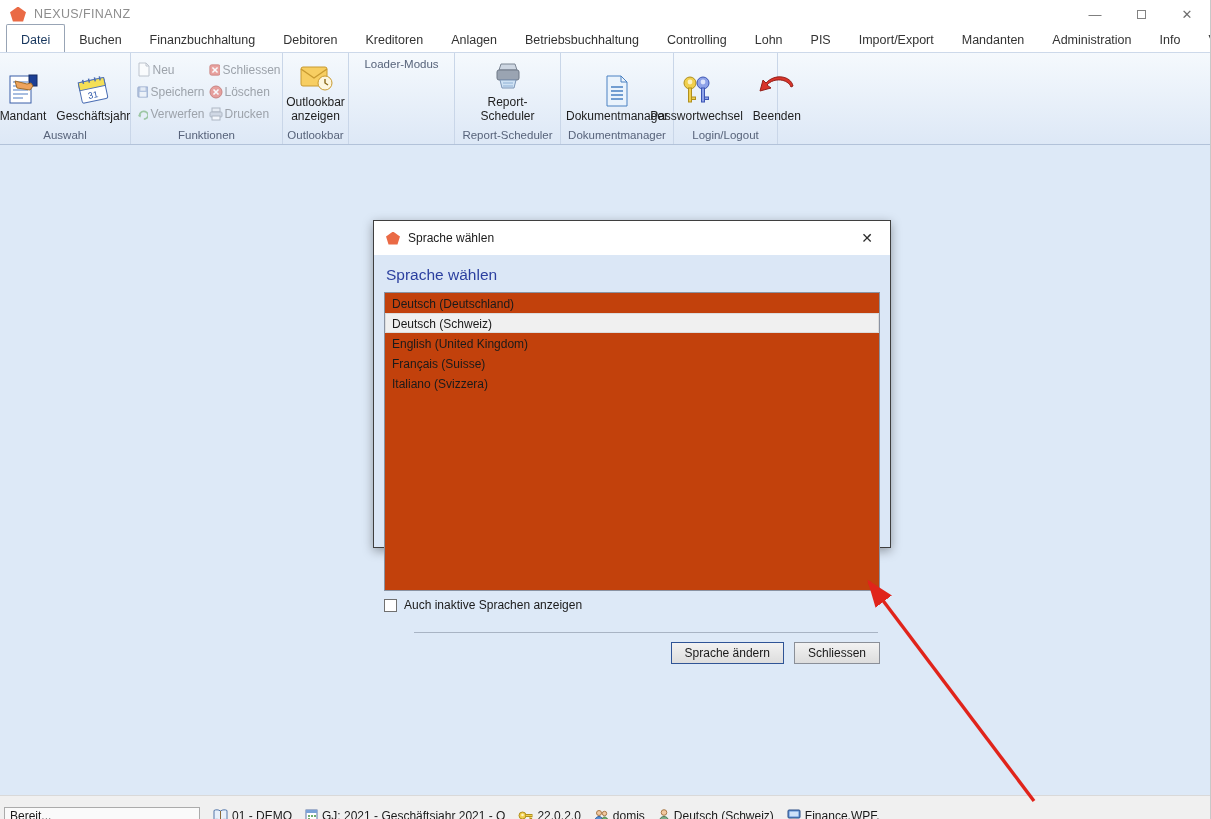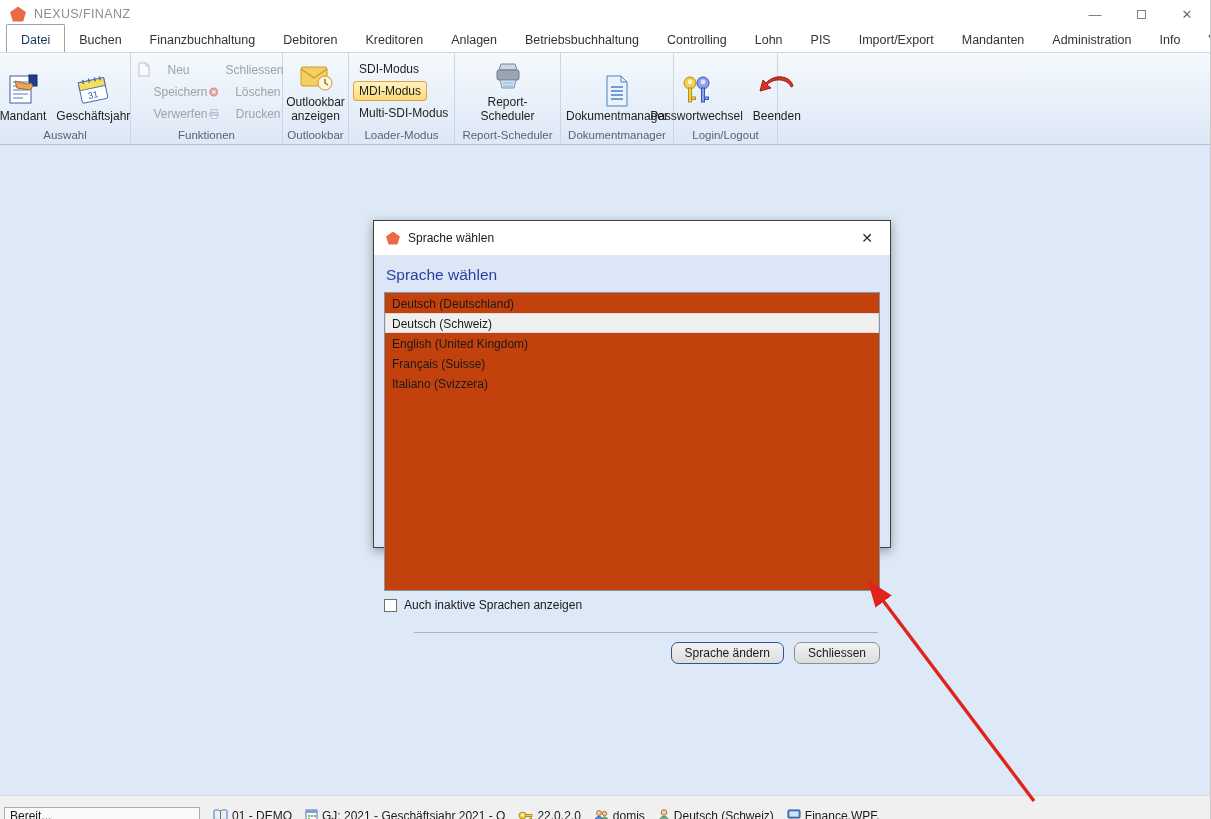--- a/index.html
+++ b/index.html
@@ -22,21 +22,21 @@
 
   
   .ribbon { height:93px; background:linear-gradient(#f5f9fd, #dde8f6); border-top:1px solid #cdd9ea; border-bottom:1px solid #b2c2d9; display:flex; }
   .grp { display:flex; flex-direction:column; border-right:1px solid #c9d6e8; padding:3px 2px 0; }
   .grp-body { flex:1; display:flex; align-items:stretch; justify-content:center; }
   .grp-label { text-align:center; color:#57637a; font-size:11.5px; padding:2px 0 3px; white-space:nowrap; }
   .bigbtn { display:flex; flex-direction:column; align-items:center; justify-content:flex-end; gap:3px; padding:2px 5px 3px; text-align:center; line-height:1.15; color:#1e1e1e; cursor:default; }
   .g-auswahl { width:131px; } .g-funktionen { width:152px; } .g-outlookbar { width:66px; }
   .g-loader { width:106px; } .g-report { width:106px;justify-content:center; } .g-dokman { width:113px; } .g-login { width:104px; }
   .funk-grid { display:grid; grid-template-columns:72px 76px; grid-auto-rows:22px; align-content:center; }
-  .smallbtn { display:flex; align-items:center; gap:17px; color:#9da3ab; padding-left:4px; white-space:nowrap; }
+  .smallbtn { display:flex; align-items:center; gap:2px; color:#9da3ab; padding-left:4px; white-space:nowrap; }
   .smallbtn svg { opacity:.6; }
   .modes { display:flex; flex-direction:column; justify-content:flex-start; gap:2px; padding:3px 2px; width:100%; }
   .modebtn { padding:2px 5px; color:#1e1e1e; white-space:nowrap; border:1px solid transparent; border-radius:3px; width:max-content; }
   .modebtn.active { background:linear-gradient(#fff2c0,#fcd977); border-color:#dca349; }
 
   
   .main { height:650px; background:#dde9f7; position:relative; }
 
   
   .dialog { position:absolute; left:373px; top:220px; width:518px; height:328px; background:#dbe7f6; border:1px solid #3f3f3f; box-shadow:0 3px 10px rgba(0,0,0,.35); z-index:10; display:flex; flex-direction:column; }
@@ -47,21 +47,21 @@
   .dlg-body { flex:1; display:flex; flex-direction:column; padding:0 10px; }
   .dlg-heading { color:#2b3f9f; font-size:15.5px; padding:11px 2px 8px; }
   .lang-list { background:#c2410c; border:1px solid #8a93a2; height:299px; overflow:hidden; }
   .lang-item { height:20px; line-height:20px; padding-left:6px; font-size:12px; color:#1a1a1a; border:1px solid transparent; }
   .lang-item.selected { background:#f0f0f0; border-color:#dcdcdc; }
   .chk-row { display:flex; align-items:center; gap:7px; margin-top:4px; padding-left:0; height:20px; }
   .chk-box { width:13px; height:13px; background:#fff; border:1px solid #707070; }
   .chk-label { font-size:12px; color:#1a1a1a; }
   .dlg-sep { border-top:1px solid #a8b4c4; margin:17px 2px 0 30px; }
   .dlg-footer { display:flex; justify-content:flex-end; gap:10px; margin-top:9px; }
-  .btn { height:22px; padding:0 13px; font-size:12px; display:flex; align-items:center; justify-content:center; background:linear-gradient(#f2f2f2,#dddddd); cursor:default;border-radius:7px; }
+  .btn { height:22px; padding:0 13px; font-size:12px; display:flex; align-items:center; justify-content:center; background:linear-gradient(#f2f2f2,#dddddd); cursor:default; }
   .btn-primary { border:1px solid #2f5496; }
   .btn-plain { border:1px solid #8a8f98; }
 
   
   .statusbar { height:40px; background:#f0f0f0; border-top:1px solid #d9d9d9; display:flex; align-items:center; padding:0 6px 0 4px; gap:13px; font-size:12px; color:#1a1a1a; }
   .ready-box { width:196px; height:18px; background:#fafafa; border:1px solid #ababab; display:flex; align-items:center; padding-left:5px; color:#1a1a1a; }
   .sitem { display:flex; align-items:center; gap:4px; white-space:nowrap; }
   .sitem svg { flex:0 0 auto; }
 
   
@@ -192,27 +192,20 @@
             <circle cx="27" cy="20" r="7" fill="#fdf6de" stroke="#c89a30"></circle>
             <path d="M27 16v4l3 2" fill="none" stroke="#8a6a1a" stroke-width="1.4"></path>
           </svg>
           <span>Outlookbar anzeigen</span>
         </div>
       </div>
       <div class="grp-label">Outlookbar</div>
     </div>
 
     <div class="grp g-loader">
-      <div class="grp-body">
-        <div class="modes">
-          <span class="modebtn">SDI-Modus</span>
-          <span class="modebtn active">MDI-Modus</span>
-          <span class="modebtn">Multi-SDI-Modus</span>
-        </div>
-      </div>
       <div class="grp-label">Loader-Modus</div>
     </div>
 
     <div class="grp g-report">
       <div class="grp-body">
         <div class="bigbtn">
           <svg width="34" height="32" viewBox="0 0 34 32">
             <path d="M10 3h14l2 6H8z" fill="#cdd6e2" stroke="#7c8694"></path>
             <rect x="6" y="9" width="22" height="10" rx="2" fill="#9aa4b2" stroke="#6e7886"></rect>
             <path d="M9 19h16l-2 8H11z" fill="#cfe2f4" stroke="#7c95b6"></path>

